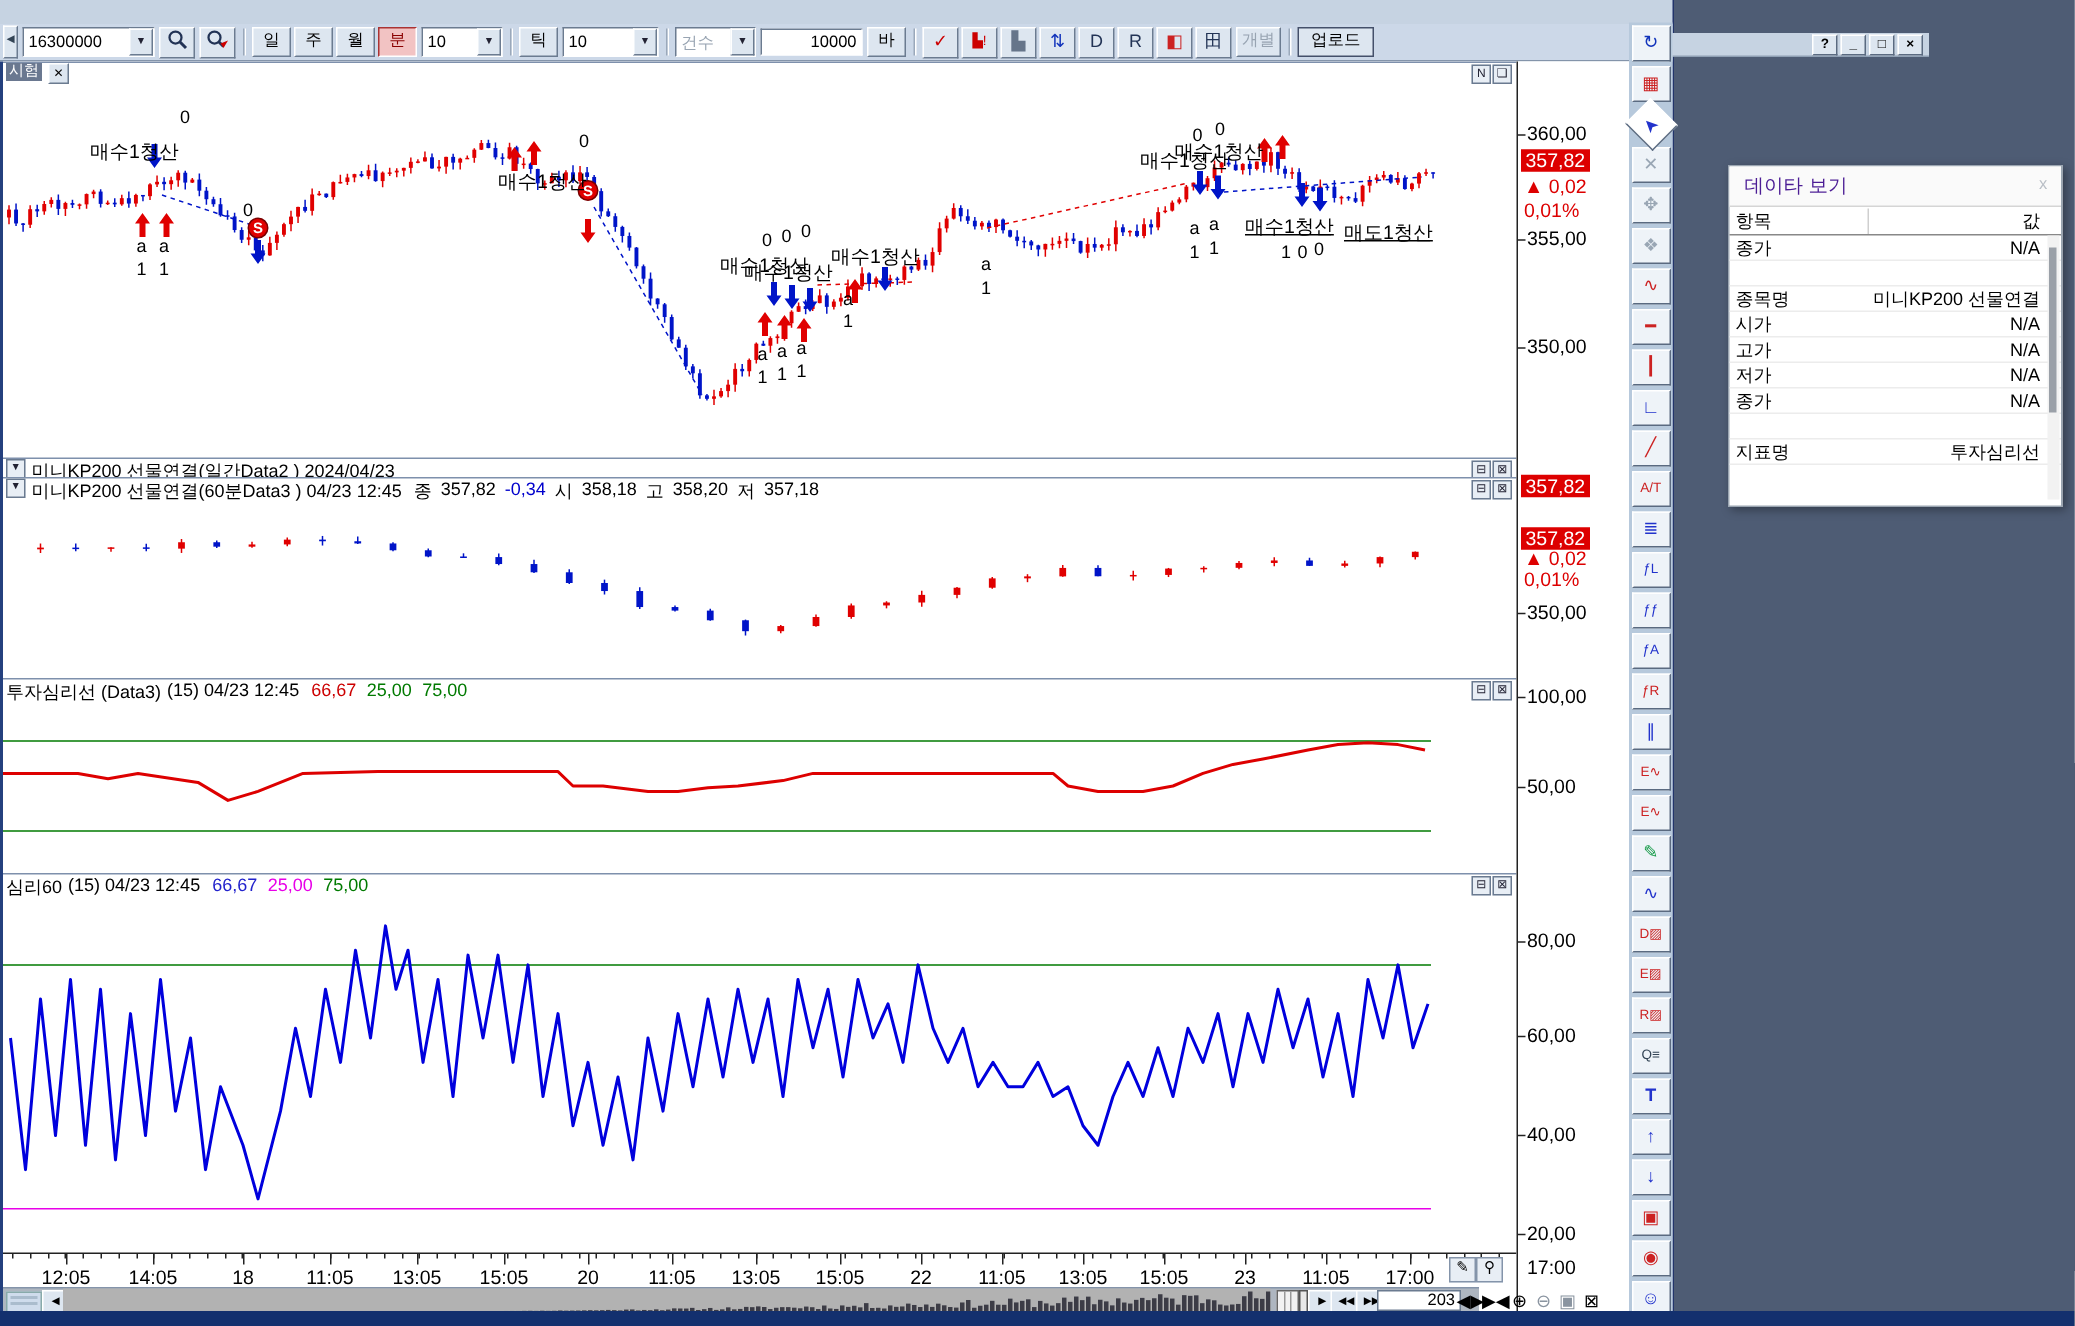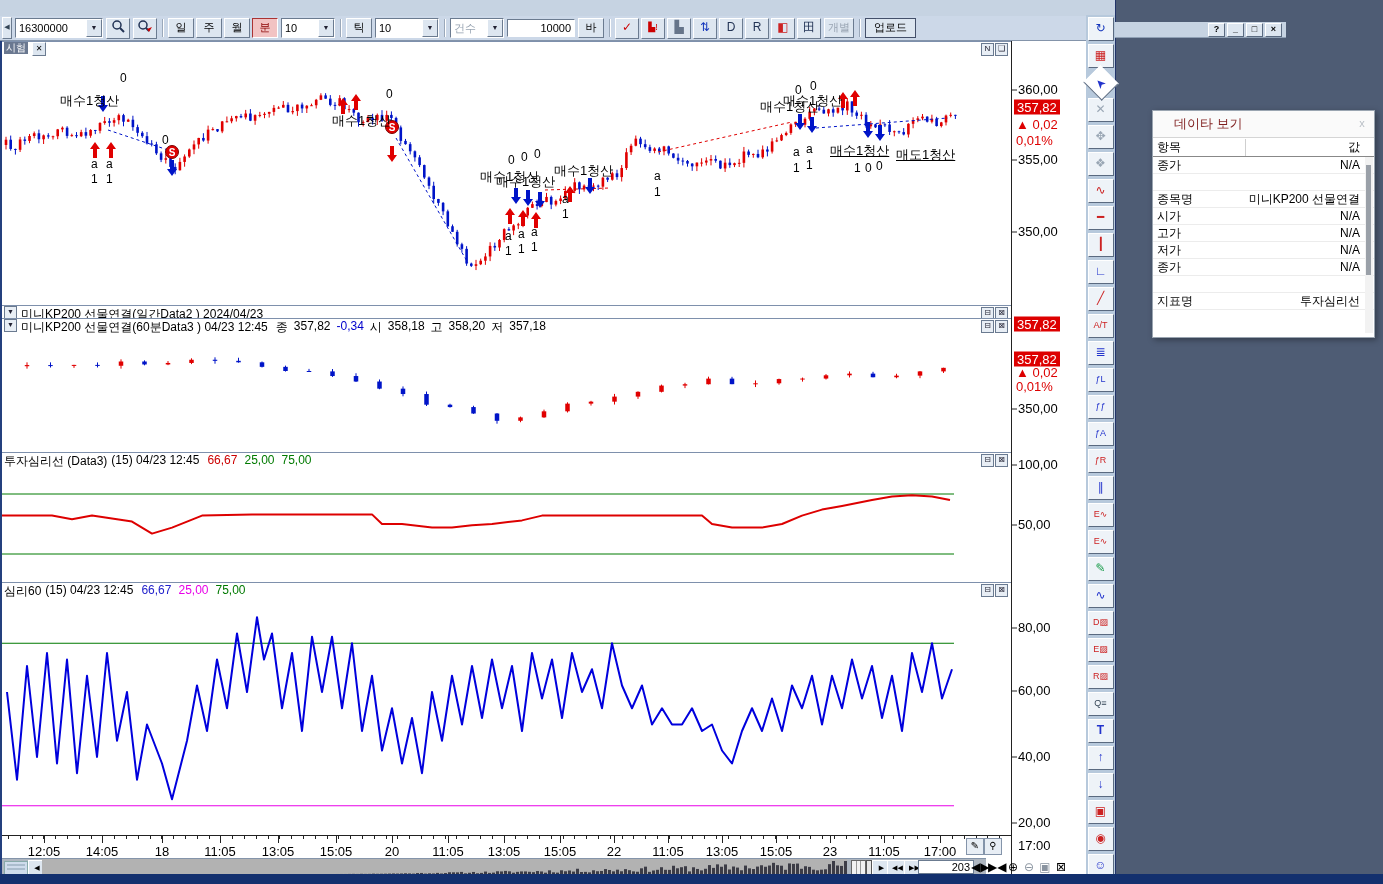--- a/index.html
+++ b/index.html
@@ -82,21 +82,21 @@
     align-items:center;padding-top:2px;box-sizing:border-box;gap:3px;}
   .sbbtn{width:24px;height:22px;background:#eef3f8;border:1px solid;border-color:#fff #5a6a80 #5a6a80 #fff;
     font-size:12px;line-height:20px;text-align:center;flex:none;overflow:hidden;}
   .sbbtn.sel{border-color:#5a6a80 #fff #fff #5a6a80;background:#fff;}
   .sbbtn.dis{color:#9aa8b6;}
   
   #bottomframe{position:absolute;left:0;top:874px;width:1383px;height:10px;background:#13306e;}
   
   #datawin{position:absolute;left:1152px;top:110px;width:221px;height:226px;background:#fff;border:1px solid #9aa5b1;
     box-shadow:2px 2px 6px rgba(0,0,0,.35);}
-  #dwtitle{height:26px;background:#fafafa;border-bottom:1px solid #d5d5d5;color:#7f1d1d;font-size:13px;line-height:26px;padding-left:21px;}
+  #dwtitle{height:26px;background:#fafafa;border-bottom:1px solid #d5d5d5;color:#4c1d95;font-size:13px;line-height:26px;padding-left:10px;}
   #dwclose{position:absolute;right:4px;top:4px;width:16px;height:16px;color:#b9bfc6;font-size:11px;line-height:16px;text-align:center;}
   #dwhead{display:flex;height:18px;border-bottom:1px solid #888;font-size:12px;align-items:center;}
   #dwhead .c1{width:88px;padding-left:4px;border-right:1px solid #cfcfcf;}
   #dwhead .c2{flex:1;text-align:right;padding-right:14px;}
   .dwrow{display:flex;height:16px;border-bottom:1px solid #ececec;font-size:12px;align-items:center;}
   .dwrow .c1{width:88px;padding-left:4px;}
   .dwrow .c2{flex:1;text-align:right;padding-right:14px;white-space:nowrap;overflow:hidden;}
   #dwscroll{position:absolute;right:1px;top:46px;width:8px;height:176px;background:#f2f2f2;}
   #dwthumb{position:absolute;left:1px;top:8px;width:5px;height:110px;background:#9aa0a8;}
 </style>

